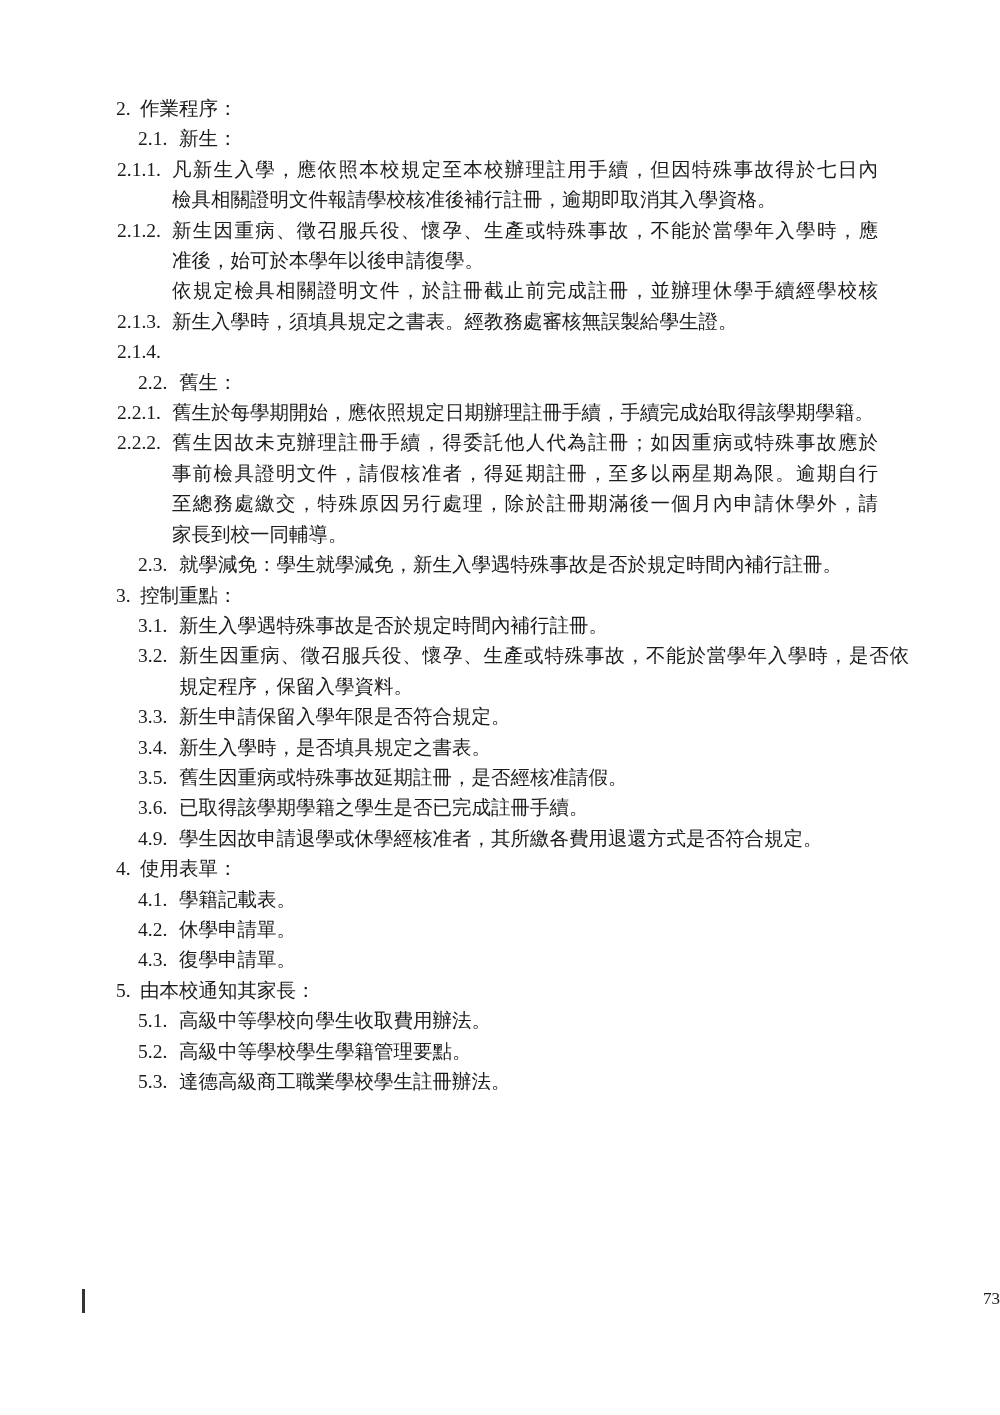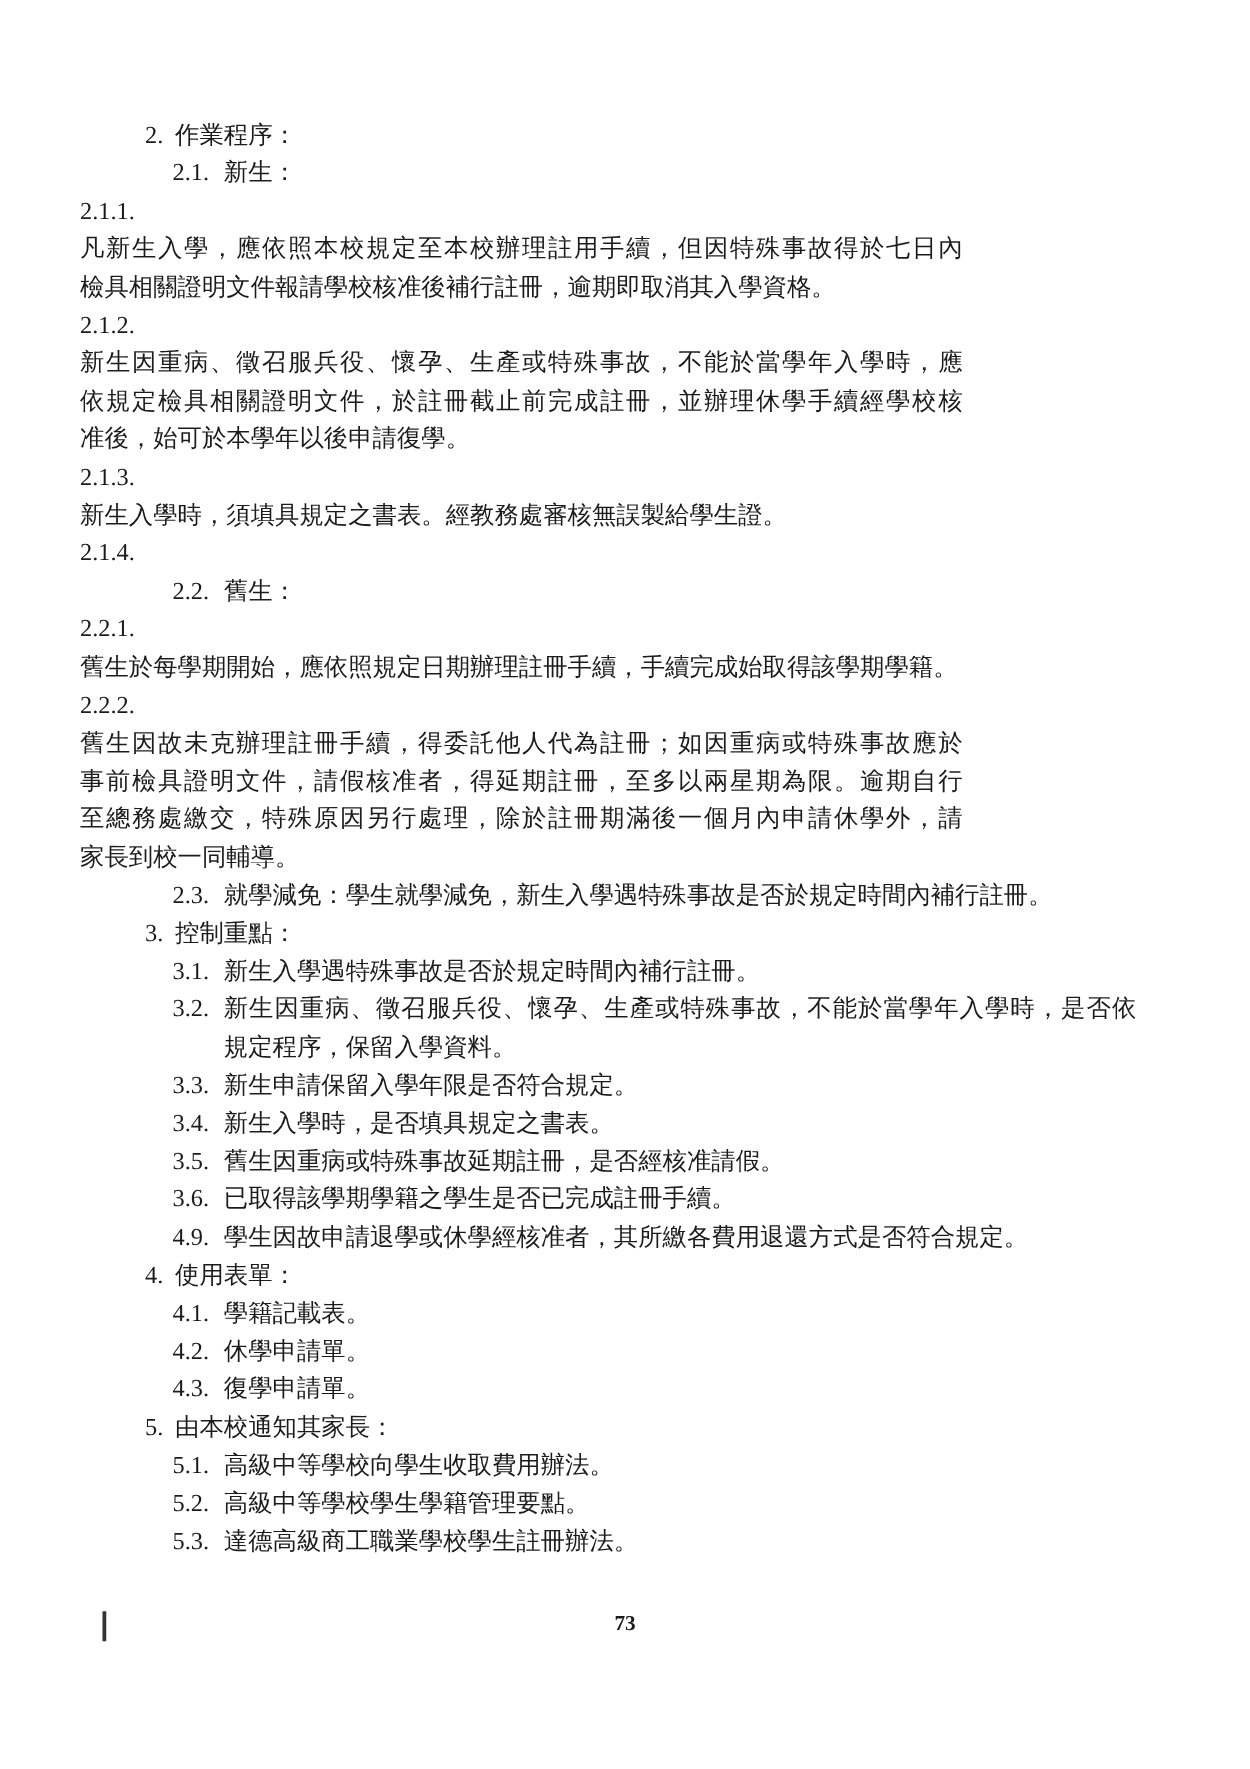--- a/index.html
+++ b/index.html
@@ -29,21 +29,21 @@
     line-height: 30.4px;
   }
   .num {
     flex: none;
     white-space: nowrap;
   }
   .lvl1 { margin-left: 116px; }
   .lvl1 .num { width: 24px; }
   .lvl2 { margin-left: 138px; }
   .lvl2 .num { width: 41px; }
-  .lvl3 { margin-left: 64px; flex-direction: column; }
+  .lvl3 { margin-left: 117px; }
   .lvl3 .num { width: 55px; }
   .lvl1 .txt { width: auto; text-align: center; }
   .lvl2 .txt { width: 730px; }
   .lvl3 .txt { width: 706px; }
   .txt .ln { min-height: 30.4px; }
   .txt .ln.fill {
     text-align: justify;
     text-align-last: justify;
   }
   .revision-bar {
@@ -52,24 +52,23 @@
     top: 1289px;
     width: 3px;
     height: 24px;
     background: #333333;
   }
   .footer {
     position: absolute;
     top: 1288px;
     left: 0;
     width: 100%;
-    text-align: center;
+    text-align: right;
     font-size: 17px;
     line-height: 22px;
-    font-weight: bold;
   }
 </style>
 </head>
 <body>
 
 <div class="page">
   <main class="content">
       <div class="row lvl1">
         <span class="num">2.</span>
         <div class="txt">
@@ -86,22 +85,22 @@
         <span class="num">2.1.1.</span>
         <div class="txt">
           <div class="ln fill">凡新生入學，應依照本校規定至本校辦理註用手續，但因特殊事故得於七日內</div>
           <div class="ln">檢具相關證明文件報請學校核准後補行註冊，逾期即取消其入學資格。</div>
         </div>
       </div>
       <div class="row lvl3">
         <span class="num">2.1.2.</span>
         <div class="txt">
           <div class="ln fill">新生因重病、徵召服兵役、懷孕、生產或特殊事故，不能於當學年入學時，應</div>
+          <div class="ln">准後，始可於本學年以後申請復學。</div>
           <div class="ln fill">依規定檢具相關證明文件，於註冊截止前完成註冊，並辦理休學手續經學校核</div>
-          <div class="ln">准後，始可於本學年以後申請復學。</div>
         </div>
       </div>
       <div class="row lvl3">
         <span class="num">2.1.3.</span>
         <div class="txt">
           <div class="ln">新生入學時，須填具規定之書表。經教務處審核無誤製給學生證。</div>
         </div>
       </div>
       <div class="row lvl3">
         <span class="num">2.1.4.</span>

